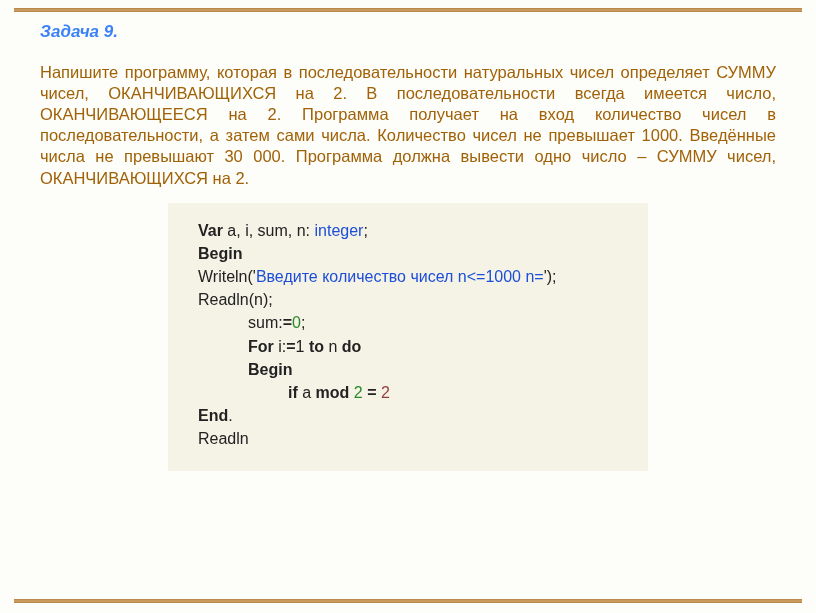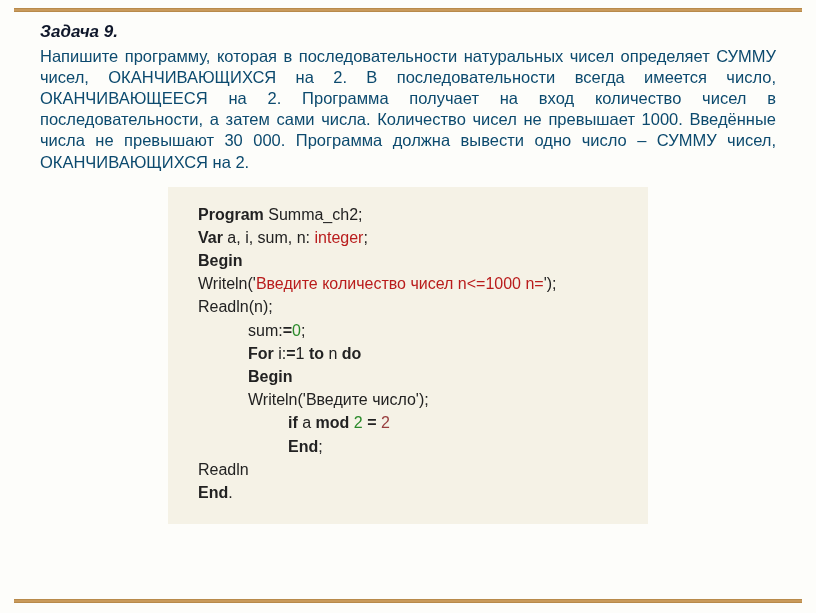--- a/index.html
+++ b/index.html
@@ -16,46 +16,46 @@
     background: #c99a5b;
     margin: 8px 14px 0 14px;
     border-top: 1px solid #b88a4b;
     border-bottom: 1px solid #b88a4b;
     box-sizing: border-box;
   }
   .content {
     padding: 10px 40px 0 40px;
   }
   .task-title {
-    color: #0f172a;
+    color: #3b82f6;
     font-weight: bold;
     font-style: italic;
     font-size: 17px;
-    margin-bottom: 4px;
+    margin-bottom: 20px;
   }
   .task-text {
-    color: #0c4a6e;
+    color: #a16207;
     font-size: 16.5px;
     line-height: 1.28;
     text-align: justify;
     margin-bottom: 14px;
   }
   .code-block {
     background: #f5f2e6;
     margin: 0 auto;
     width: 420px;
     padding: 16px 30px 20px 30px;
     font-size: 16px;
     line-height: 1.45;
     color: #222;
     font-family: Arial, sans-serif;
   }
   .code-block .line { white-space: pre; }
   .bold { font-weight: bold; }
-  .blue { color: #b91c1c; }
+  .blue { color: #1d4ed8; }
   .green { color: #2a8a2a; }
   .darkred { color: #983d3d; }
   .indent1 { padding-left: 50px; display: block; }
   .indent2 { padding-left: 90px; display: block; }
   .bottom-rule {
     height: 4px;
     background: #c99a5b;
     margin: 6px 14px 0 14px;
     border-top: 1px solid #b88a4b;
     border-bottom: 1px solid #b88a4b;
@@ -68,29 +68,26 @@
 </head>
 <body>
 
 <div class="top-rule"></div>
 
 <div class="content">
   <div class="task-title">Задача 9.</div>
   <div class="task-text">Напишите программу, которая в последовательности натуральных чисел определяет СУММУ чисел, ОКАНЧИВАЮЩИХСЯ на 2. В последовательности всегда имеется число, ОКАНЧИВАЮЩЕЕСЯ на 2. Программа получает на вход количество чисел в последовательности, а затем сами числа. Количество чисел не превышает 1000. Введённые числа не превышают 30 000. Программа должна вывести одно число – СУММУ чисел, ОКАНЧИВАЮЩИХСЯ на 2.</div>
 
   <div class="code-block">
-    <div class="line"><span class="bold">Program</span><span> Summa_ch2;</span></div>
     <div class="line"><span class="bold">Var</span><span> a, i, sum, n: </span><span class="blue">integer</span><span>;</span></div>
     <div class="line bold">Begin</div>
     <div class="line"><span>Writeln('</span><span class="blue">Введите количество чисел n&lt;=1000 n=</span><span>');</span></div>
     <div class="line">Readln(n);</div>
     <div class="line indent1"><span>sum:</span><span class="bold">=</span><span class="green">0</span><span>;</span></div>
     <div class="line indent1"><span class="bold">For</span><span> i:</span><span class="bold">=</span><span>1 </span><span class="bold">to</span><span> n </span><span class="bold">do</span></div>
     <div class="line indent1 bold">Begin</div>
-    <div class="line indent1">Writeln('Введите число');</div>
     <div class="line indent2"><span class="bold">if</span><span> a </span><span class="bold">mod</span><span> </span><span class="green">2</span><span> </span><span class="bold">=</span><span> </span><span class="darkred">2</span></div>
-    <div class="line indent2"><span class="bold">End</span><span>;</span></div>
+    <div class="line"><span class="bold">End</span><span>.</span></div>
     <div class="line">Readln</div>
-    <div class="line"><span class="bold">End</span><span>.</span></div>
   </div>
 </div>
 
 <div class="bottom-rule"></div>
 
 </body></html>

